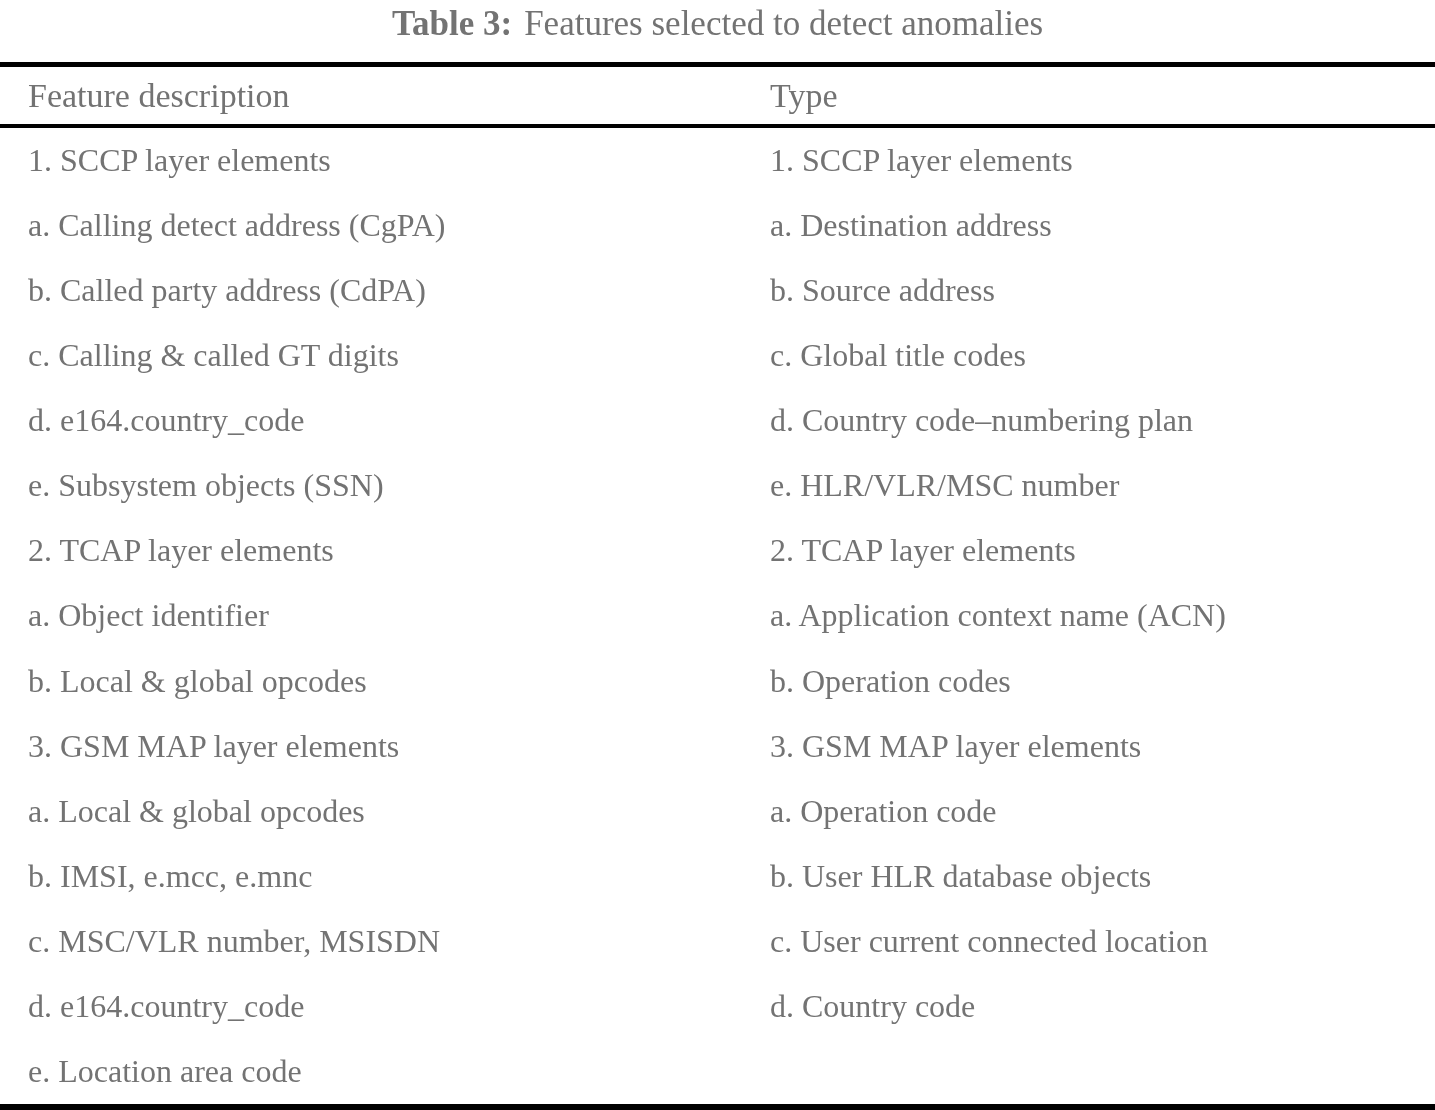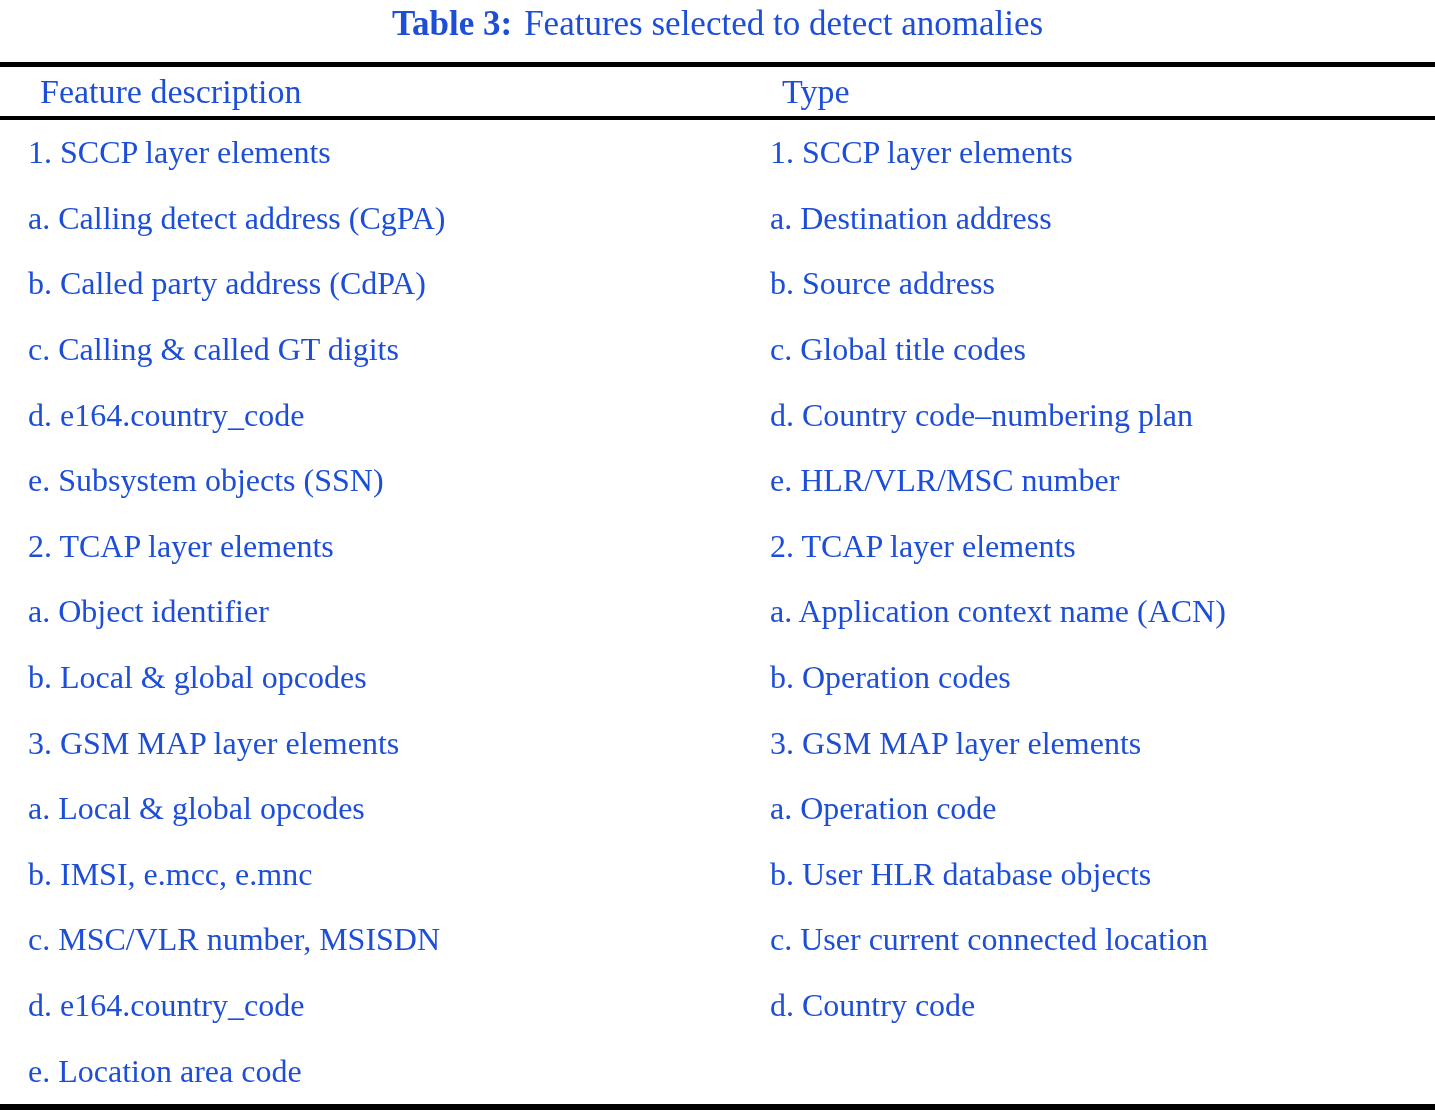--- a/index.html
+++ b/index.html
@@ -5,21 +5,21 @@
   html, body {
     margin: 0;
     padding: 0;
     background: #ffffff;
   }
   .page {
     position: relative;
     width: 1435px;
     height: 1110px;
     background: #ffffff;
-    color: #1d4ed8;
+    color: #737373;
     font-family: "Liberation Serif", "DejaVu Serif", serif;
     display: flex;
     flex-direction: column;
     overflow: hidden;
   }
   .caption {
     height: 58px;
     display: flex;
     justify-content: center;
     align-items: flex-start;
@@ -37,24 +37,23 @@
     background: #000000;
   }
   .rule-top { height: 5px; }
   .rule-mid { height: 4px; }
   .rule-bottom { height: 6px; }
   .grid-2col {
     display: grid;
     grid-template-columns: 742px 1fr;
   }
   .header-row {
-    height: 49px;
+    height: 57px;
     align-items: center;
     font-size: 34px;
-    padding-left: 12px;
   }
   .tbody {
     flex: 1;
     display: flex;
     flex-direction: column;
   }
   .row {
     flex: 1;
     align-items: center;
     font-size: 32px;

